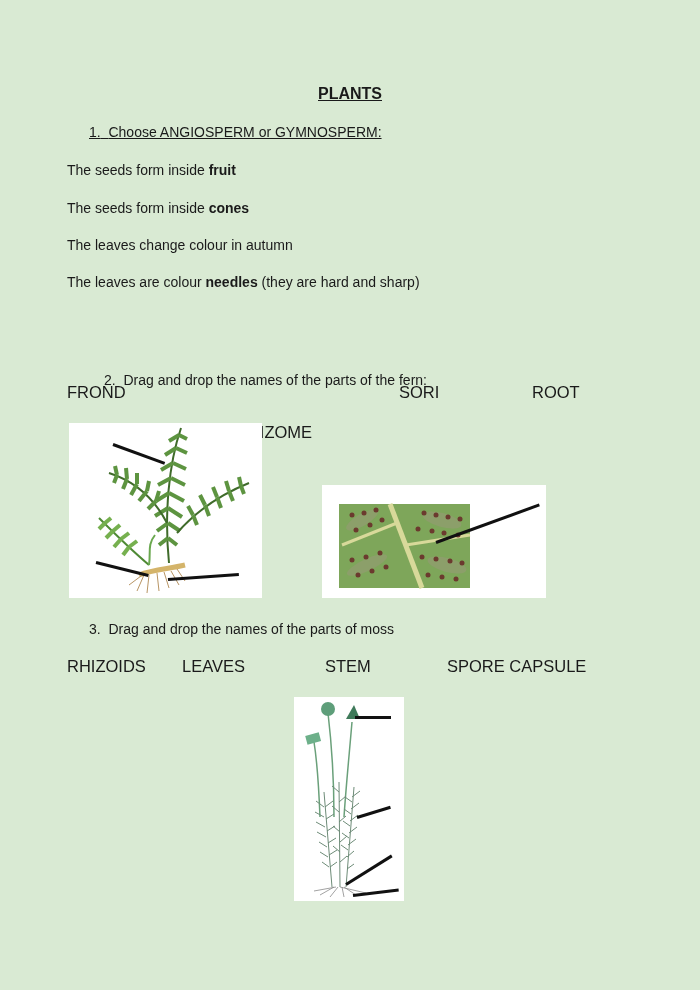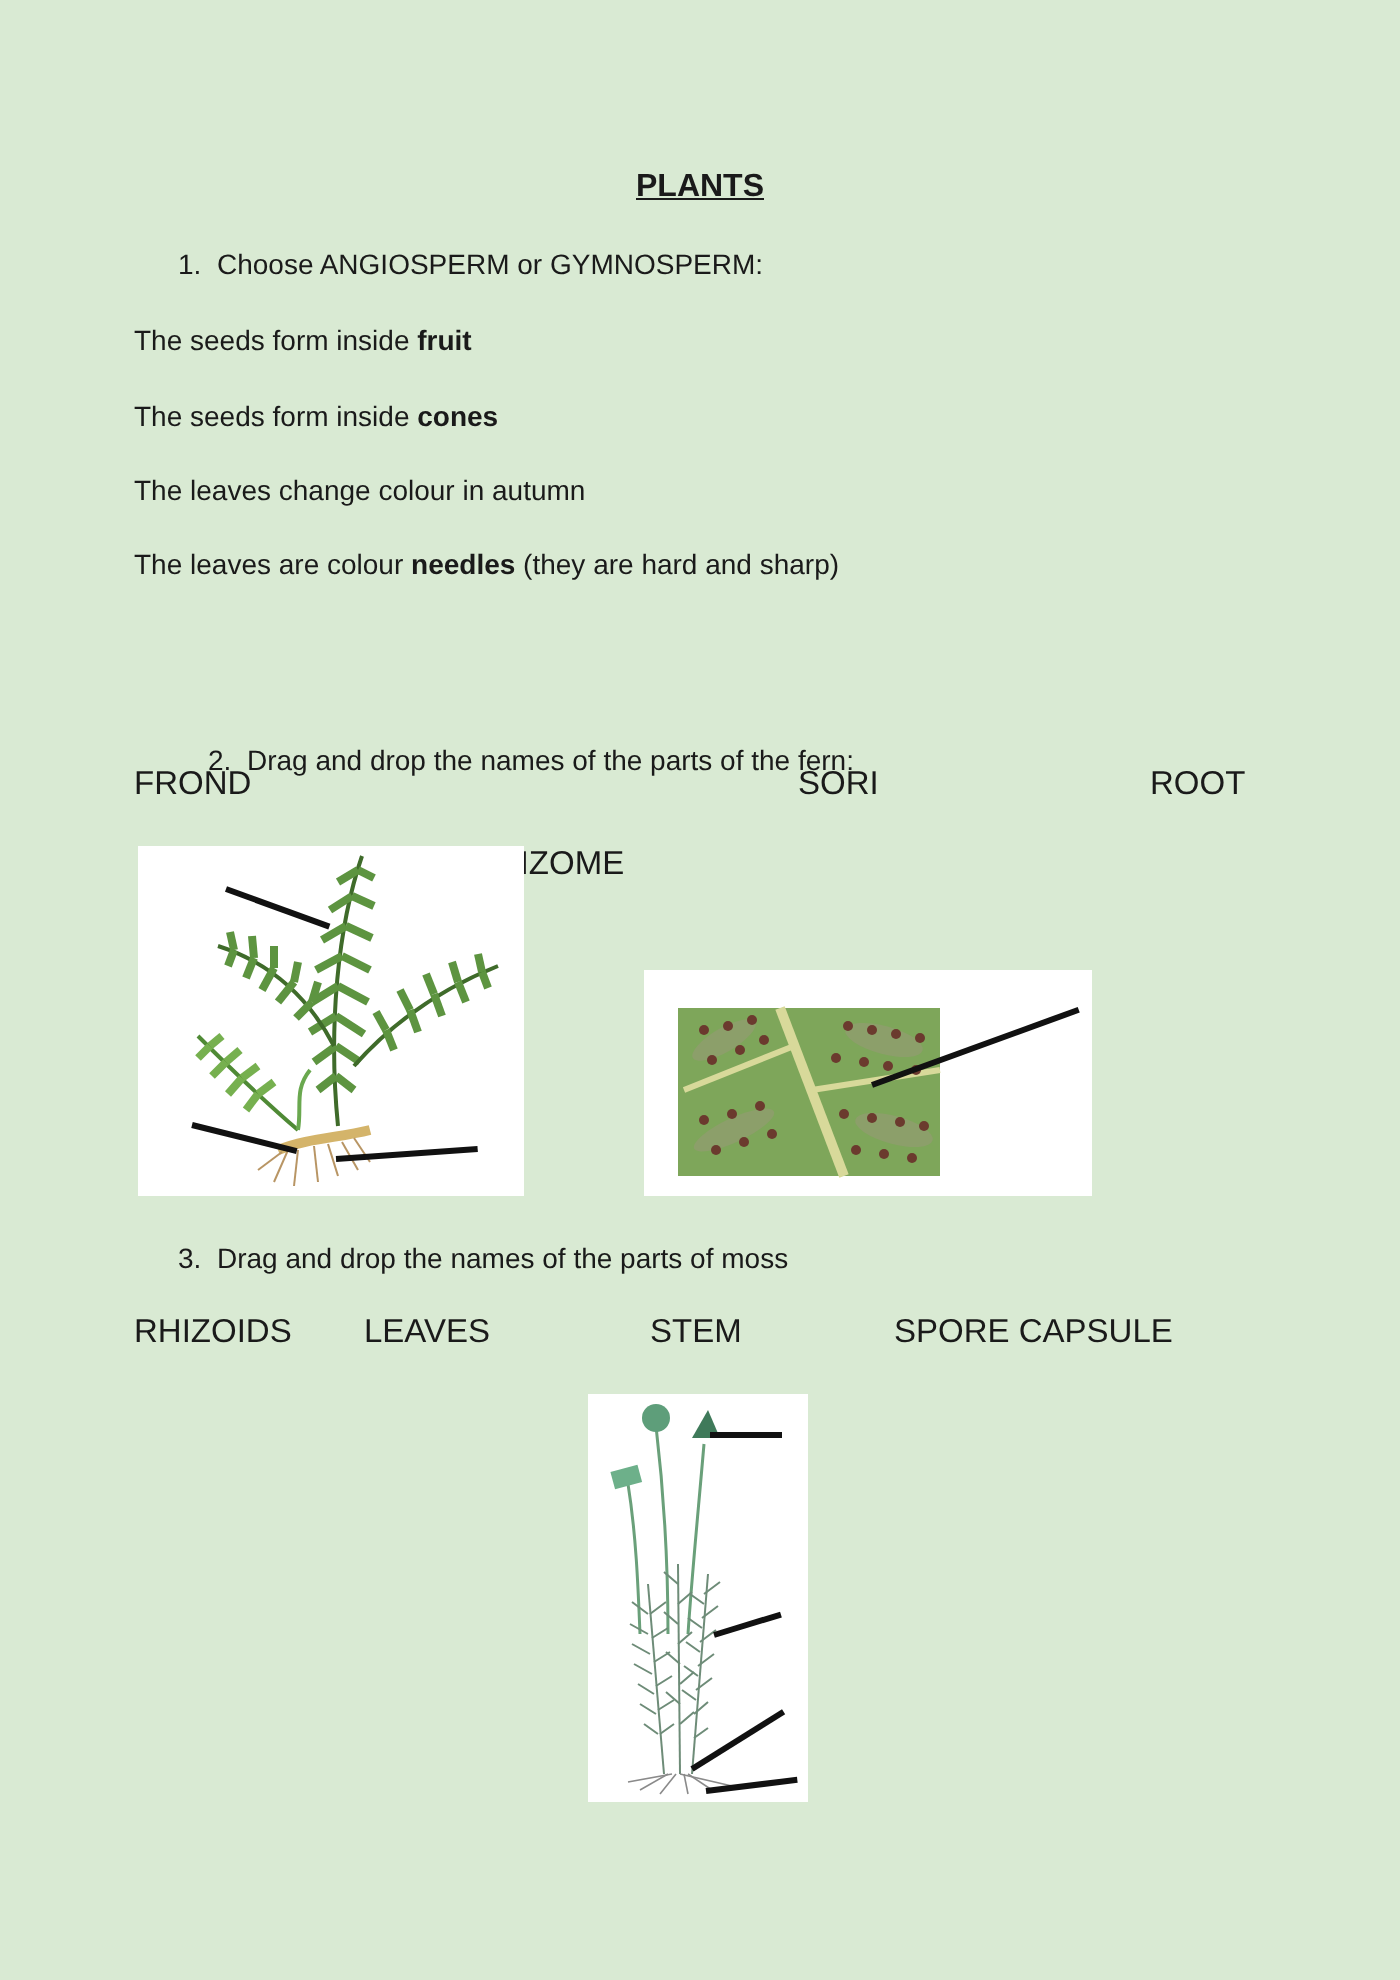--- a/index.html
+++ b/index.html
@@ -15,21 +15,21 @@
     .stmt b { font-weight: bold; }
     .label { font-size: 16.5px; cursor: grab; }
     .imgbox { background: #ffffff; }
     .line { position: absolute; height: 3px; background: #111; transform-origin: 0 50%; }
   </style>
 </head>
 <body>
 
 <div class="abs title">PLANTS</div>
 
-<div class="abs q" style="left:89px; top:124px;">
+<div class="abs q" style="left:89px; top:124px;text-decoration:underline;">
   <span>1.</span>&nbsp;&nbsp;<span>Choose ANGIOSPERM or GYMNOSPERM:</span>
 </div>
 
 <div class="abs stmt" style="top:162px;">
   <span>The seeds form inside </span><b>fruit</b><span></span>
 </div>
 <div class="abs stmt" style="top:200px;">
   <span>The seeds form inside </span><b>cones</b><span></span>
 </div>
 <div class="abs stmt" style="top:237px;">
@@ -39,21 +39,21 @@
   <span>The leaves are colour </span><b>needles</b><span> (they are hard and sharp)</span>
 </div>
 
 <div class="abs q" style="left:104px; top:331px;margin-top:41px;">
   <span>2.</span>&nbsp;&nbsp;<span>Drag and drop the names of the parts of the fern:</span>
 </div>
 
 <div class="abs label" style="left:67px; top:383px;">FROND</div>
 <div class="abs label" style="left:236px; top:383px;margin-top:40px;">RHIZOME</div>
 <div class="abs label" style="left:399px; top:383px;">SORI</div>
-<div class="abs label" style="left:532px; top:383px;margin-left:43px;">ROOT</div>
+<div class="abs label" style="left:532px; top:383px;">ROOT</div>
 
 <div class="abs imgbox" style="left:69px; top:423px; width:193px; height:175px;">
   <svg width="193" height="175" viewBox="0 0 193 175">
     <g stroke="#5a8a3a" fill="#6b9c45">
 
       <path d="M112 5 C100 40 95 90 100 140" stroke="#3f6b2a" stroke-width="2" fill="none"></path>
       <g stroke="#5d9440" stroke-width="4">
         <line x1="110" y1="12" x2="100" y2="18"></line>
           <line x1="110" y1="12" x2="118" y2="16"></line>
         <line x1="107" y1="25" x2="96" y2="32"></line>

